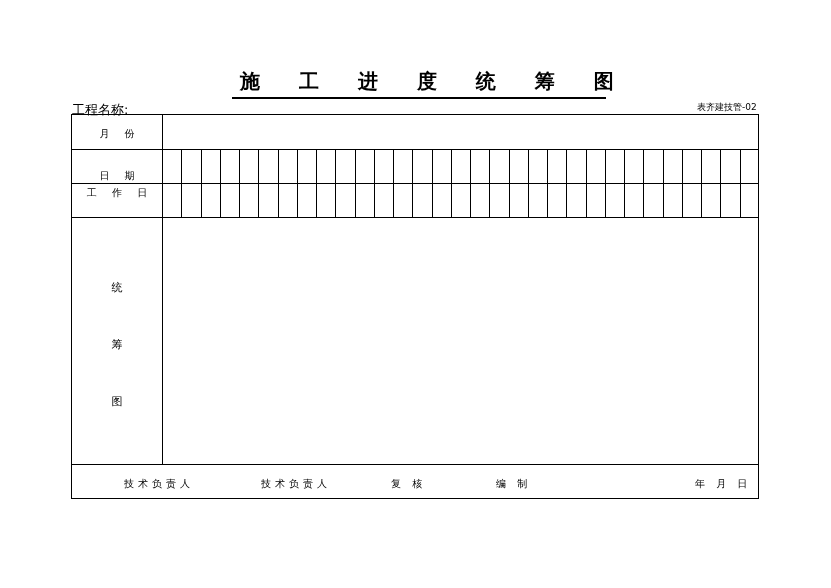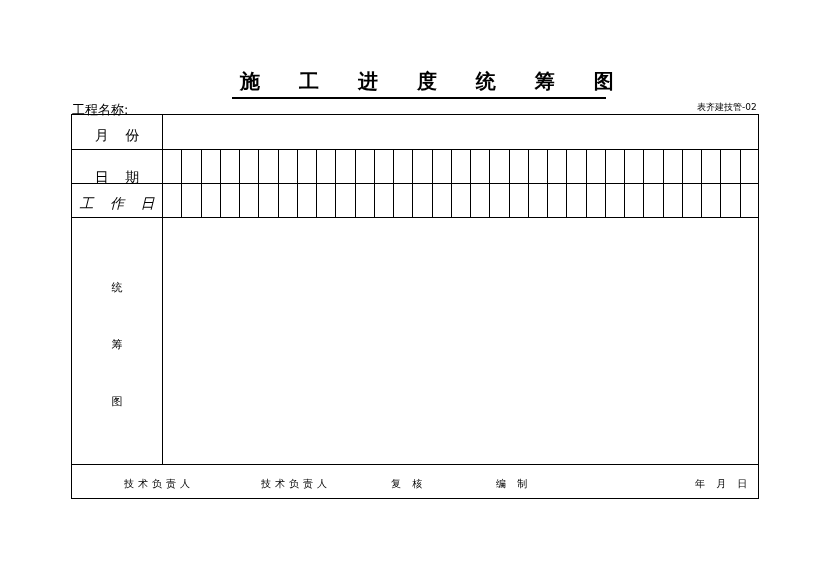--- a/index.html
+++ b/index.html
@@ -89,21 +89,21 @@
     top: 0;
     border-left: 1px solid #000;
   }
 
   
   .lbl {
     position: absolute;
     left: 0;
     width: 90px;
     text-align: center;
-    font-size: 14px;
+    font-size: 10px;
     font-family: "DejaVu Sans", sans-serif;
     letter-spacing: 6px;
     text-indent: 6px;
     white-space: nowrap;
   }
 
   
   .ticks {
     position: absolute;
     box-sizing: border-box;
@@ -186,21 +186,21 @@
         <div class="tick" style="left: 442.935px;"></div>
         <div class="tick" style="left: 462.194px;"></div>
         <div class="tick" style="left: 481.452px;"></div>
         <div class="tick" style="left: 500.71px;"></div>
         <div class="tick" style="left: 519.968px;"></div>
         <div class="tick" style="left: 539.226px;"></div>
         <div class="tick" style="left: 558.484px;"></div>
         <div class="tick" style="left: 577.742px;"></div>
       </div>
 
-    <div class="lbl" style="top:80px;font-style:italic;">工  作  日</div>
+    <div class="lbl" style="top:71px;">工  作  日</div>
     <div class="ticks" id="ticks-work" style="left:90px; top:68px; width:597px; height:34px;">
         <div class="tick" style="left: 19.2581px;"></div>
         <div class="tick" style="left: 38.5161px;"></div>
         <div class="tick" style="left: 57.7742px;"></div>
         <div class="tick" style="left: 77.0323px;"></div>
         <div class="tick" style="left: 96.2903px;"></div>
         <div class="tick" style="left: 115.548px;"></div>
         <div class="tick" style="left: 134.806px;"></div>
         <div class="tick" style="left: 154.065px;"></div>
         <div class="tick" style="left: 173.323px;"></div>

